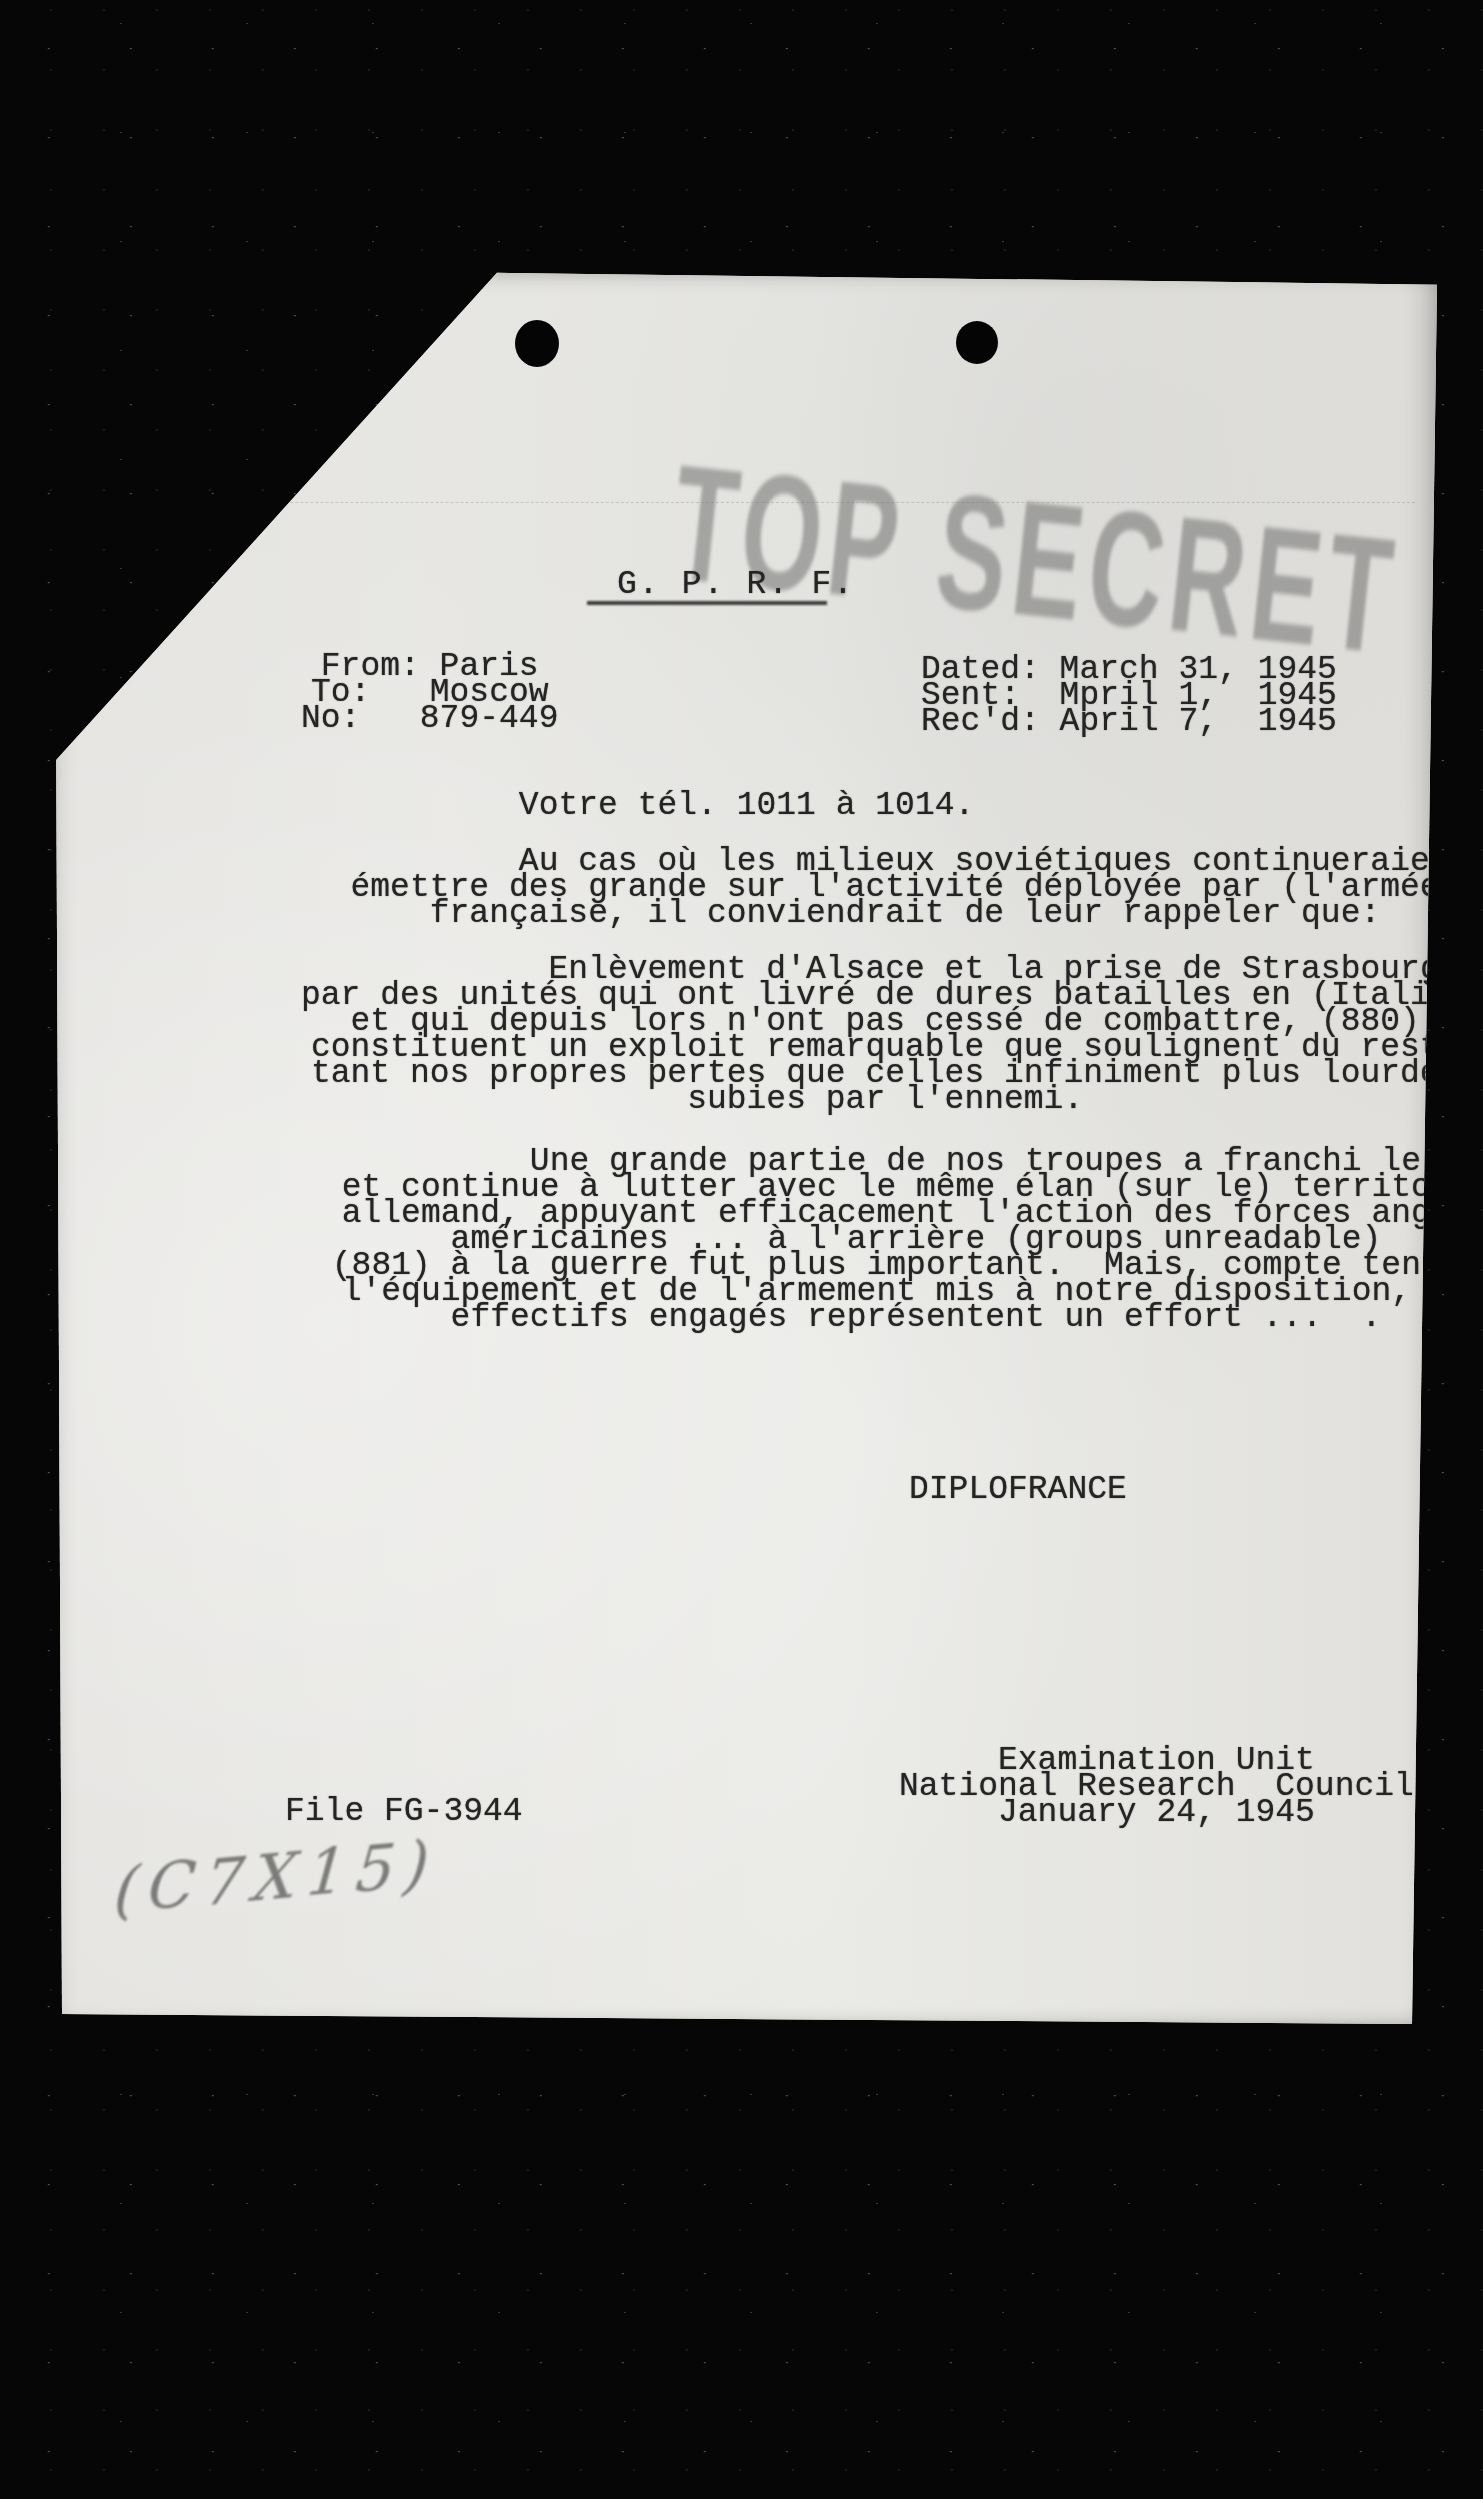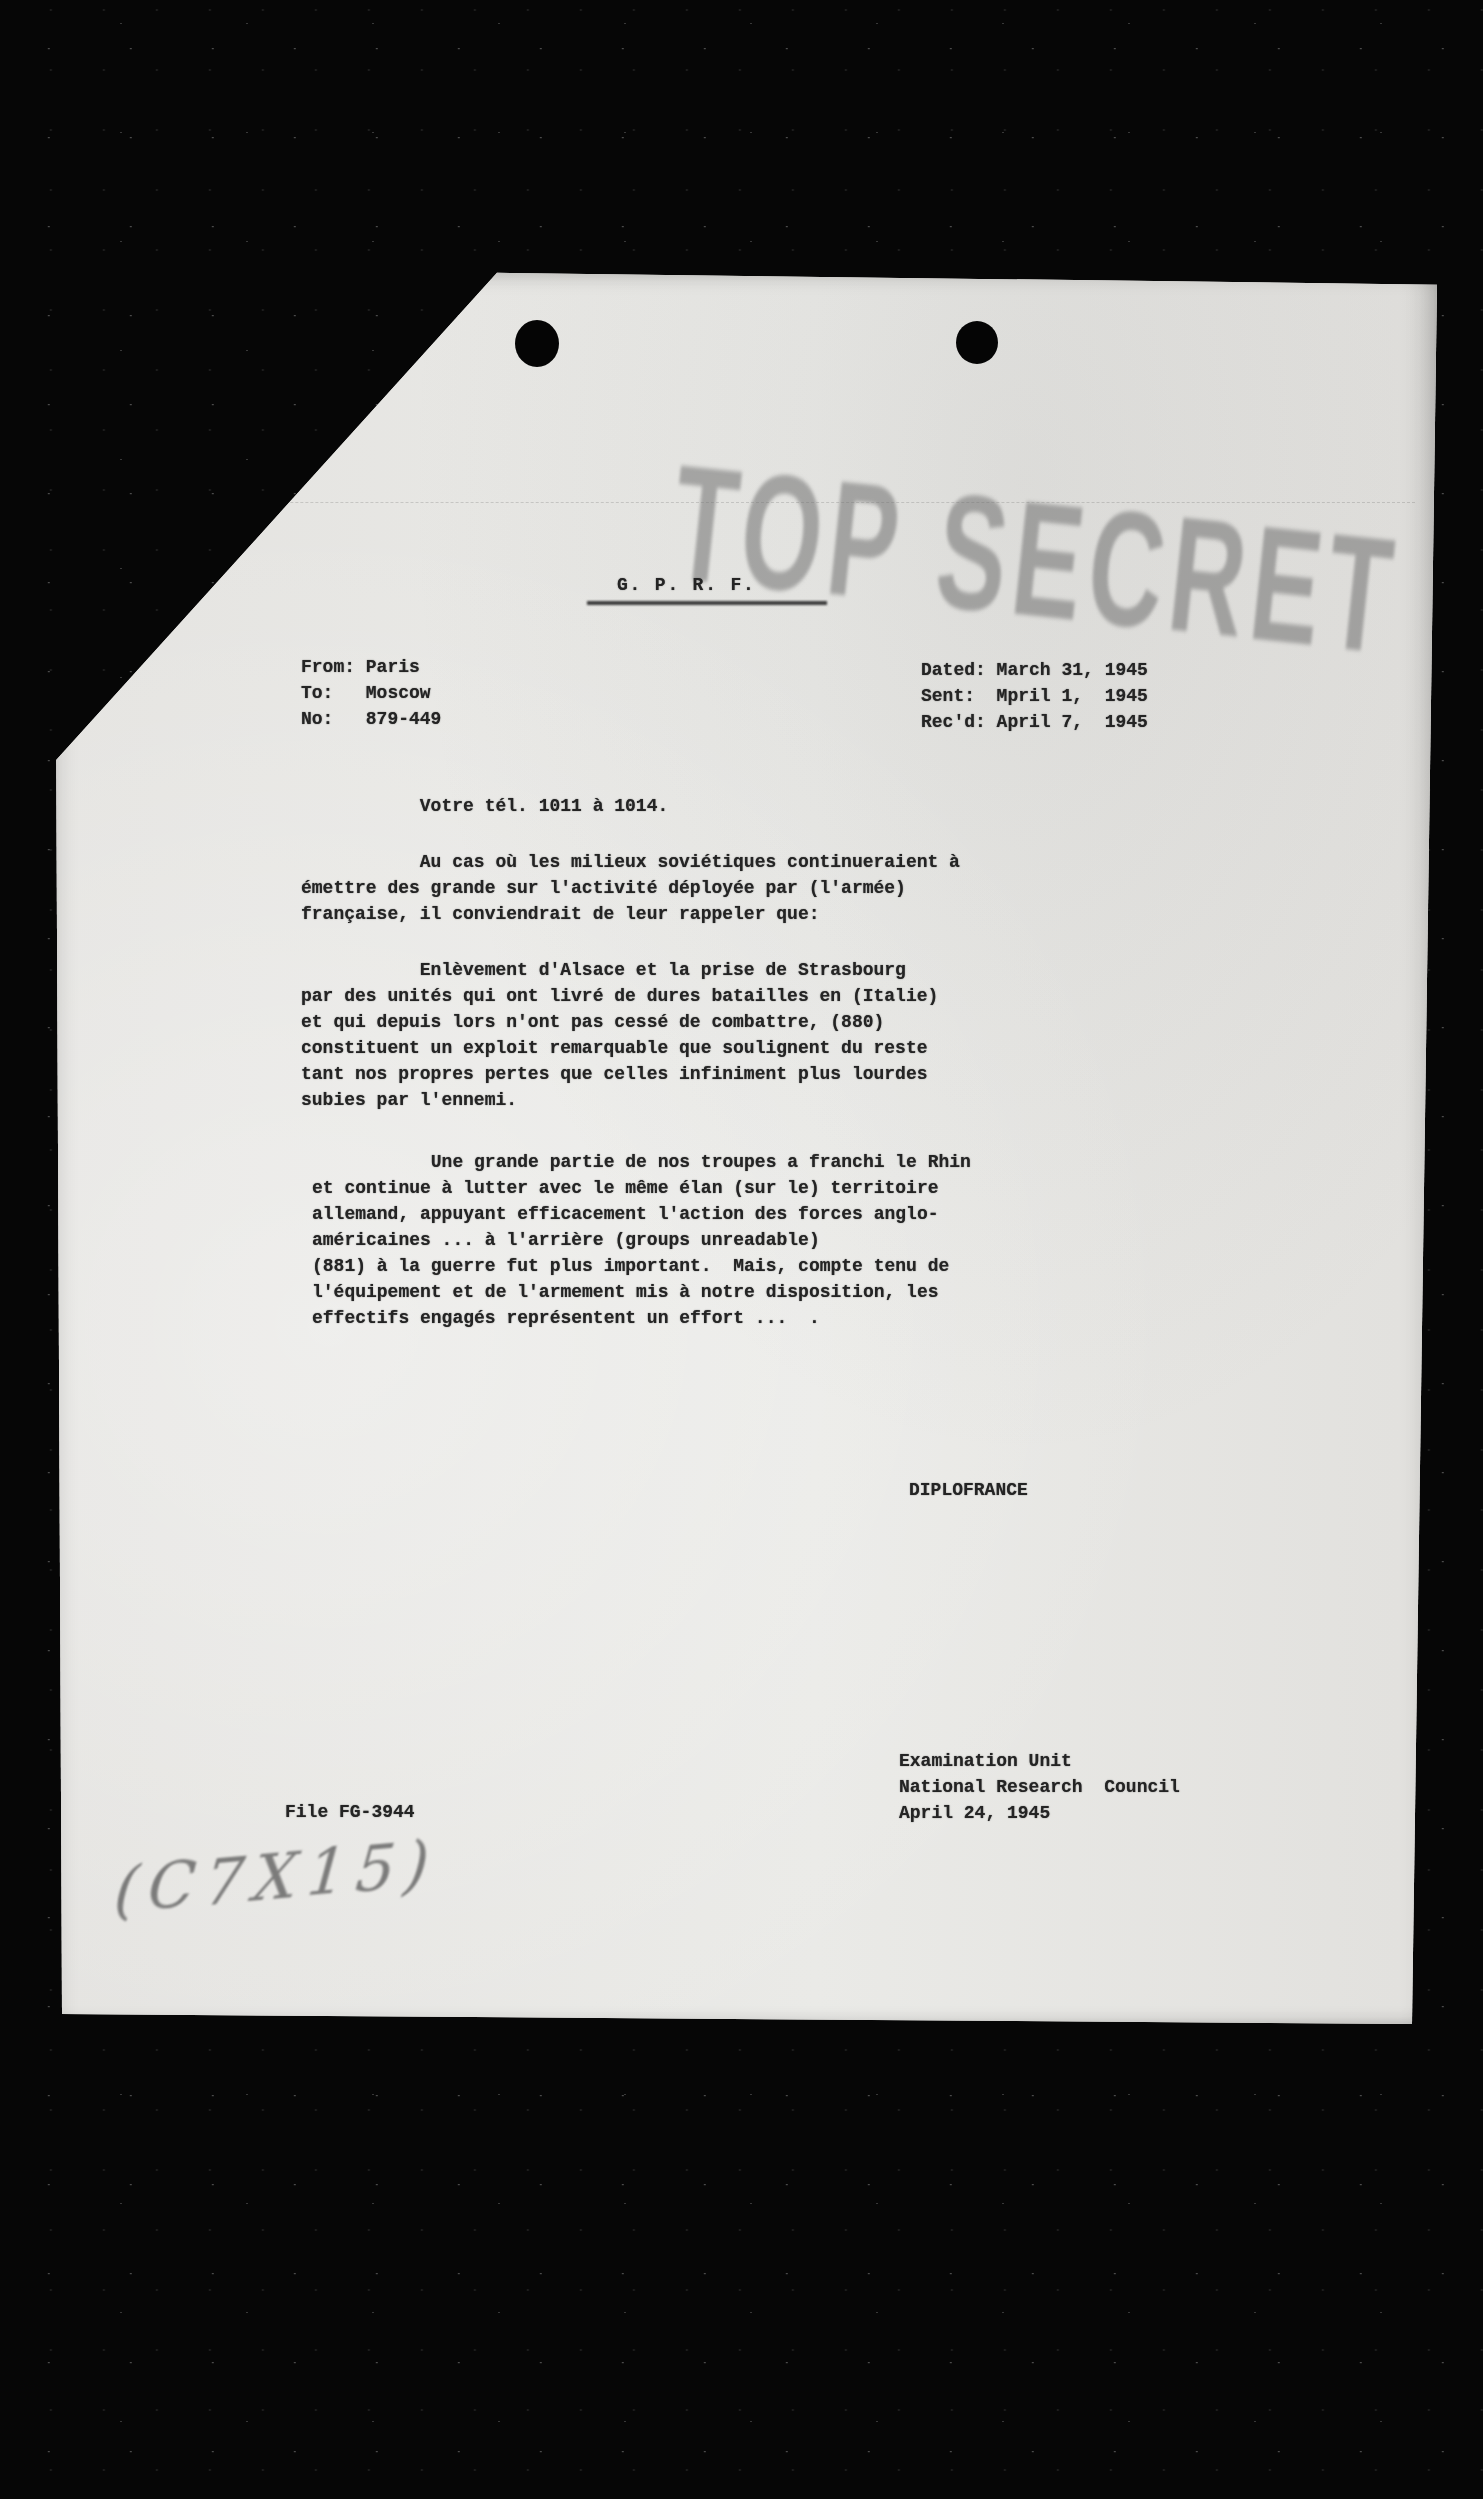--- a/index.html
+++ b/index.html
@@ -84,26 +84,27 @@
     top: 231px;
     width: 1345px;
     border-top: 1.8px dashed rgba(70,70,70,0.20);
     filter: blur(0.6px);
   }
 
   .type {
     position: absolute;
     color: #242424;
     font-family: "Liberation Mono", monospace;
-    font-weight: 700;
-    font-size: 18px;
+    font-weight: 400;
+    font-size: 33px;
     line-height: 26px;
     white-space: pre;
     filter: blur(0.4px);
     text-shadow: 0 0 1.2px rgba(45,45,45,0.75);
+    text-align: center;
   }
 
   .letterhead { left: 565px; top: 301px; letter-spacing: 1.8px; }
   .letterhead-underline {
     position: absolute;
     left: 535px;
     top: 330px;
     width: 240px;
     height: 3.6px;
     background: #3c3c3c;
@@ -182,20 +183,20 @@
 américaines ... à l'arrière (groups unreadable)
 (881) à la guerre fut plus important.  Mais, compte tenu de
 l'équipement et de l'armement mis à notre disposition, les
 effectifs engagés représentent un effort ...  .</div>
 
 
   <div class="type signature">DIPLOFRANCE</div>
 
   <div class="type unit-block">Examination Unit
 National Research  Council
-April 24, 1945</div>
+January 24, 1945</div>
 
   <div class="type file-line">File FG-3944</div>
 
   <div class="pencil-note">(C7X15)</div>
 
 </div>
 
 
 </body></html>

